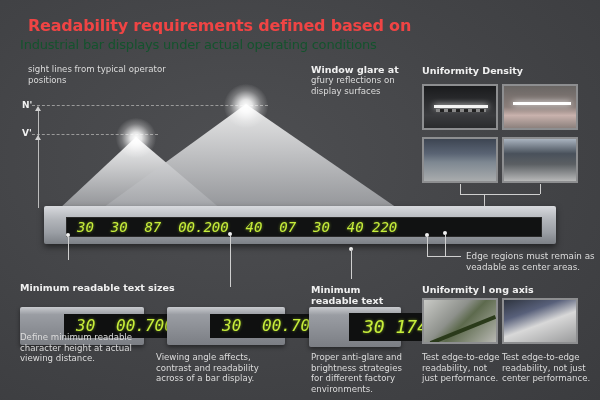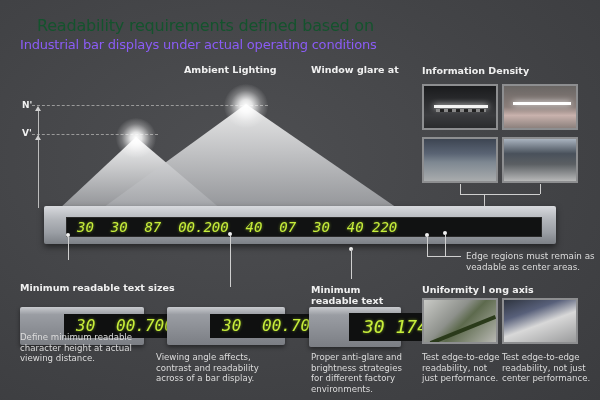--- a/index.html
+++ b/index.html
@@ -4,22 +4,22 @@
 <style>
   * { box-sizing: border-box; margin: 0; padding: 0; }
   html, body { width: 600px; height: 400px; overflow: hidden; }
   body {
     background: radial-gradient(ellipse at 40% 40%, #4e4f52 0%, #424346 60%, #3b3c3f 100%);
     font-family: "DejaVu Sans", sans-serif;
     color: #e8e8e8;
     position: relative;
   }
   .abs { position: absolute; }
-  .title1 { left: 37px; top: 16px; font-size: 16px; font-weight: normal; color: #14532d; letter-spacing: -0.2px; }
-  .title2 { left: 20px; top: 37px; font-size: 13px; color: #8b5cf6; letter-spacing: -0.2px; }
+  .title1 { left: 28px; top: 16px; font-size: 16px; font-weight: bold; color: #ef4444; letter-spacing: -0.2px; }
+  .title2 { left: 20px; top: 37px; font-size: 13px; color: #14532d; letter-spacing: -0.2px; }
   .h { font-size: 9.5px; font-weight: bold; color: #f0f0f0; line-height: 11px; }
   .p { font-size: 8.6px; color: #dcdcdc; line-height: 10.5px; }
   .dash { border-top: 1px dashed #9a9a9a; height: 0; }
   .vline { width: 1px; background: #cfcfcf; }
   .hline { height: 1px; background: #cfcfcf; }
   .dot { width: 4px; height: 4px; border-radius: 50%; background: #f0f0f0; }
   .glow { border-radius: 50%; background: radial-gradient(circle, rgba(255,255,255,1) 0%, rgba(255,255,255,0.85) 20%, rgba(255,255,255,0.25) 50%, rgba(255,255,255,0) 72%); }
   .bar {
     left: 44px; top: 206px; width: 512px; height: 38px;
     background: linear-gradient(#d8dade 0%, #b3b6bb 35%, #9a9ea4 70%, #7c8086 100%);
@@ -38,28 +38,29 @@
   .mini .scr { position: absolute; background: #0f1010; margin-left: 38px; }
   .photo { border: 2px solid #8d8e90; background: #333; overflow: hidden; }
 </style>
 </head>
 <body>
 
 <div class="abs title1">Readability requirements defined based on</div>
 <div class="abs title2">Industrial bar displays under actual operating conditions</div>
 
 <div class="abs" style="left:28px; top:64px; width:160px;">
+  <div class="p">sight lines from typical operator positions</div>
 </div>
 <div class="abs" style="left:184px; top:64px; width:110px;">
-  <div class="h">Ambient Lighting</div>
 </div>
 <div class="abs" style="left:311px; top:64px; width:90px;">
   <div class="h">Window glare at</div>
+  <div class="p">gfury reflections on display surfaces</div>
 </div>
-<div class="abs h" style="left:422px; top:65px;">Information Density</div>
+<div class="abs h" style="left:422px; top:65px;">Uniformity Density</div>
 
 <div class="abs h" style="left:22px; top:100px; font-size:9px;">N'</div>
 <div class="abs h" style="left:22px; top:128px; font-size:9px;">V'</div>
 <div class="abs dash" style="left:32px; top:105px; width:236px;"></div>
 <div class="abs dash" style="left:32px; top:134px; width:126px;"></div>
 <div class="abs vline" style="left:38px; top:108px; height:100px; background:#bdbdbd;"></div>
 <div class="abs" style="left:35px; top:106px; width:0; height:0; border-left:3px solid transparent; border-right:3px solid transparent; border-bottom:5px solid #d0d0d0;"></div>
 <div class="abs" style="left:35px; top:135px; width:0; height:0; border-left:3px solid transparent; border-right:3px solid transparent; border-bottom:5px solid #d0d0d0;"></div>
 
 <svg class="abs" style="left:0; top:0;" width="600" height="400">

